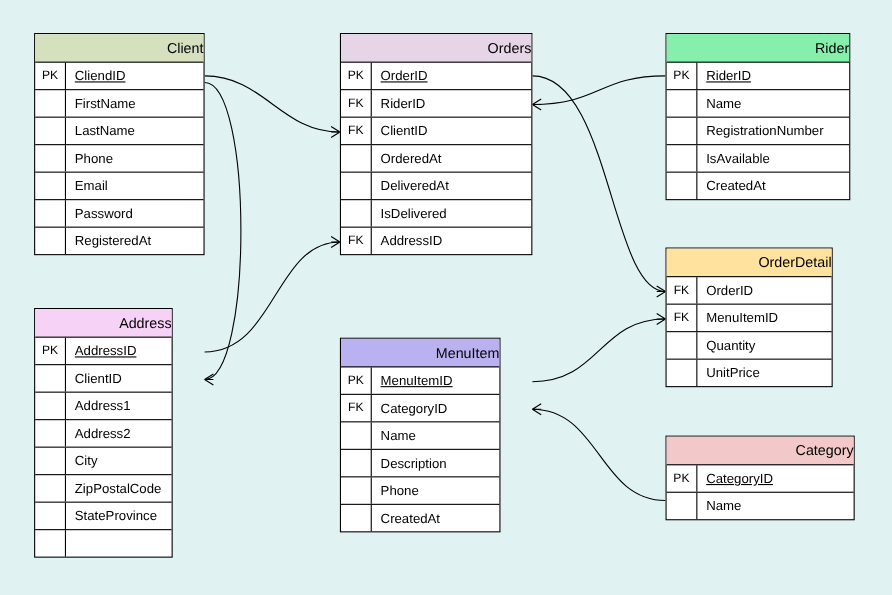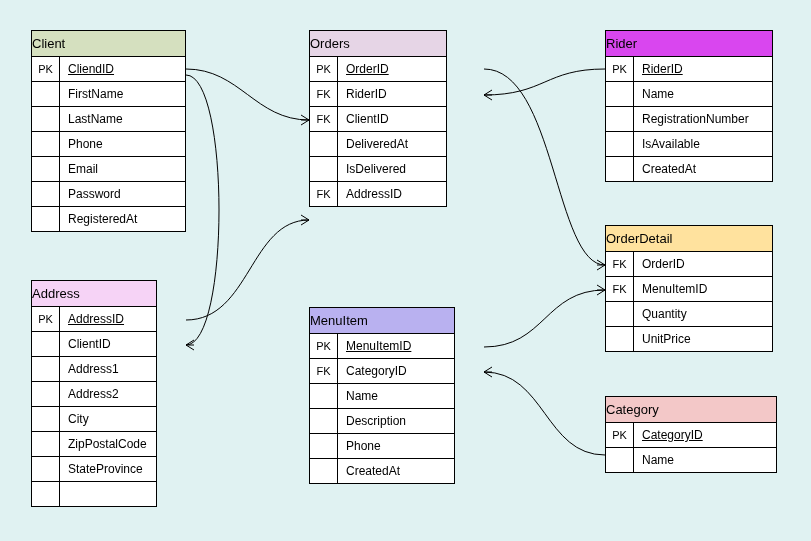--- a/index.html
+++ b/index.html
@@ -1,19 +1,19 @@
 <!DOCTYPE html>
 <html><head>
 <meta charset="utf-8">
 <style>
   *{box-sizing:border-box;margin:0;padding:0}
   body{background:#e0f2f2;font-family:Arial,Helvetica,sans-serif;font-size:12px;width:811px;height:541px;position:relative;overflow:hidden}
   svg.connectors{position:absolute;top:0;left:0;width:811px;height:541px;pointer-events:none}
   .entity{position:absolute;border:1px solid #000;background:#fff}
-  .entity .title{text-align:left;font-size:13px;padding:5px 0;border-bottom:1px solid #000}
+  .entity .title{text-align:right;font-size:13px;padding:5px 0;border-bottom:1px solid #000}
   .row{display:flex;align-items:flex-end;border-bottom:1px solid #000}
   .row:last-child{border-bottom:none}
   .keycol{width:28px;min-height:24px;display:flex;align-items:center;justify-content:center;border-right:1px solid #000;font-size:11px}
   .field{flex:1;padding:5px 8px;font-size:12px}
   .pk{text-decoration:underline;font-weight:normal}
 </style>
 </head>
 <body>
 
 <svg class="connectors">
@@ -113,33 +113,37 @@
     </div>
   <div class="row">
       <div class="keycol"></div>
       <div class="field">StateProvince</div>
     </div>
   <div class="row">
       <div class="keycol"></div>
     </div>
 </div>
 
-<div class="entity" style="left:309px;top:30px;width:138px">
+<div class="entity" style="left:309px;top:30px;width:175px">
   <div class="title" style="background:#e6d5e6">Orders</div>
   <div class="row">
       <div class="keycol">PK</div>
       <div class="field pk">OrderID</div>
     </div>
   <div class="row">
       <div class="keycol">FK</div>
       <div class="field">RiderID</div>
     </div>
   <div class="row">
       <div class="keycol">FK</div>
       <div class="field">ClientID</div>
+    </div>
+  <div class="row">
+      <div class="keycol"></div>
+      <div class="field">OrderedAt</div>
     </div>
   <div class="row">
       <div class="keycol"></div>
       <div class="field">DeliveredAt</div>
     </div>
   <div class="row">
       <div class="keycol"></div>
       <div class="field">IsDelivered</div>
     </div>
   <div class="row">
@@ -170,21 +174,21 @@
       <div class="keycol"></div>
       <div class="field">Phone</div>
     </div>
   <div class="row">
       <div class="keycol"></div>
       <div class="field">CreatedAt</div>
     </div>
 </div>
 
 <div class="entity" style="left:605px;top:30px;width:168px">
-  <div class="title" style="background:#d946ef">Rider</div>
+  <div class="title" style="background:#86efac">Rider</div>
   <div class="row">
       <div class="keycol">PK</div>
       <div class="field pk">RiderID</div>
     </div>
   <div class="row">
       <div class="keycol"></div>
       <div class="field">Name</div>
     </div>
   <div class="row">
       <div class="keycol"></div>
@@ -193,21 +197,21 @@
   <div class="row">
       <div class="keycol"></div>
       <div class="field">IsAvailable</div>
     </div>
   <div class="row">
       <div class="keycol"></div>
       <div class="field">CreatedAt</div>
     </div>
 </div>
 
-<div class="entity" style="left:605px;top:225px;width:168px">
+<div class="entity" style="left:605px;top:225px;width:152px">
   <div class="title" style="background:#ffe29e">OrderDetail</div>
   <div class="row">
       <div class="keycol">FK</div>
       <div class="field">OrderID</div>
     </div>
   <div class="row">
       <div class="keycol">FK</div>
       <div class="field">MenuItemID</div>
     </div>
   <div class="row">

